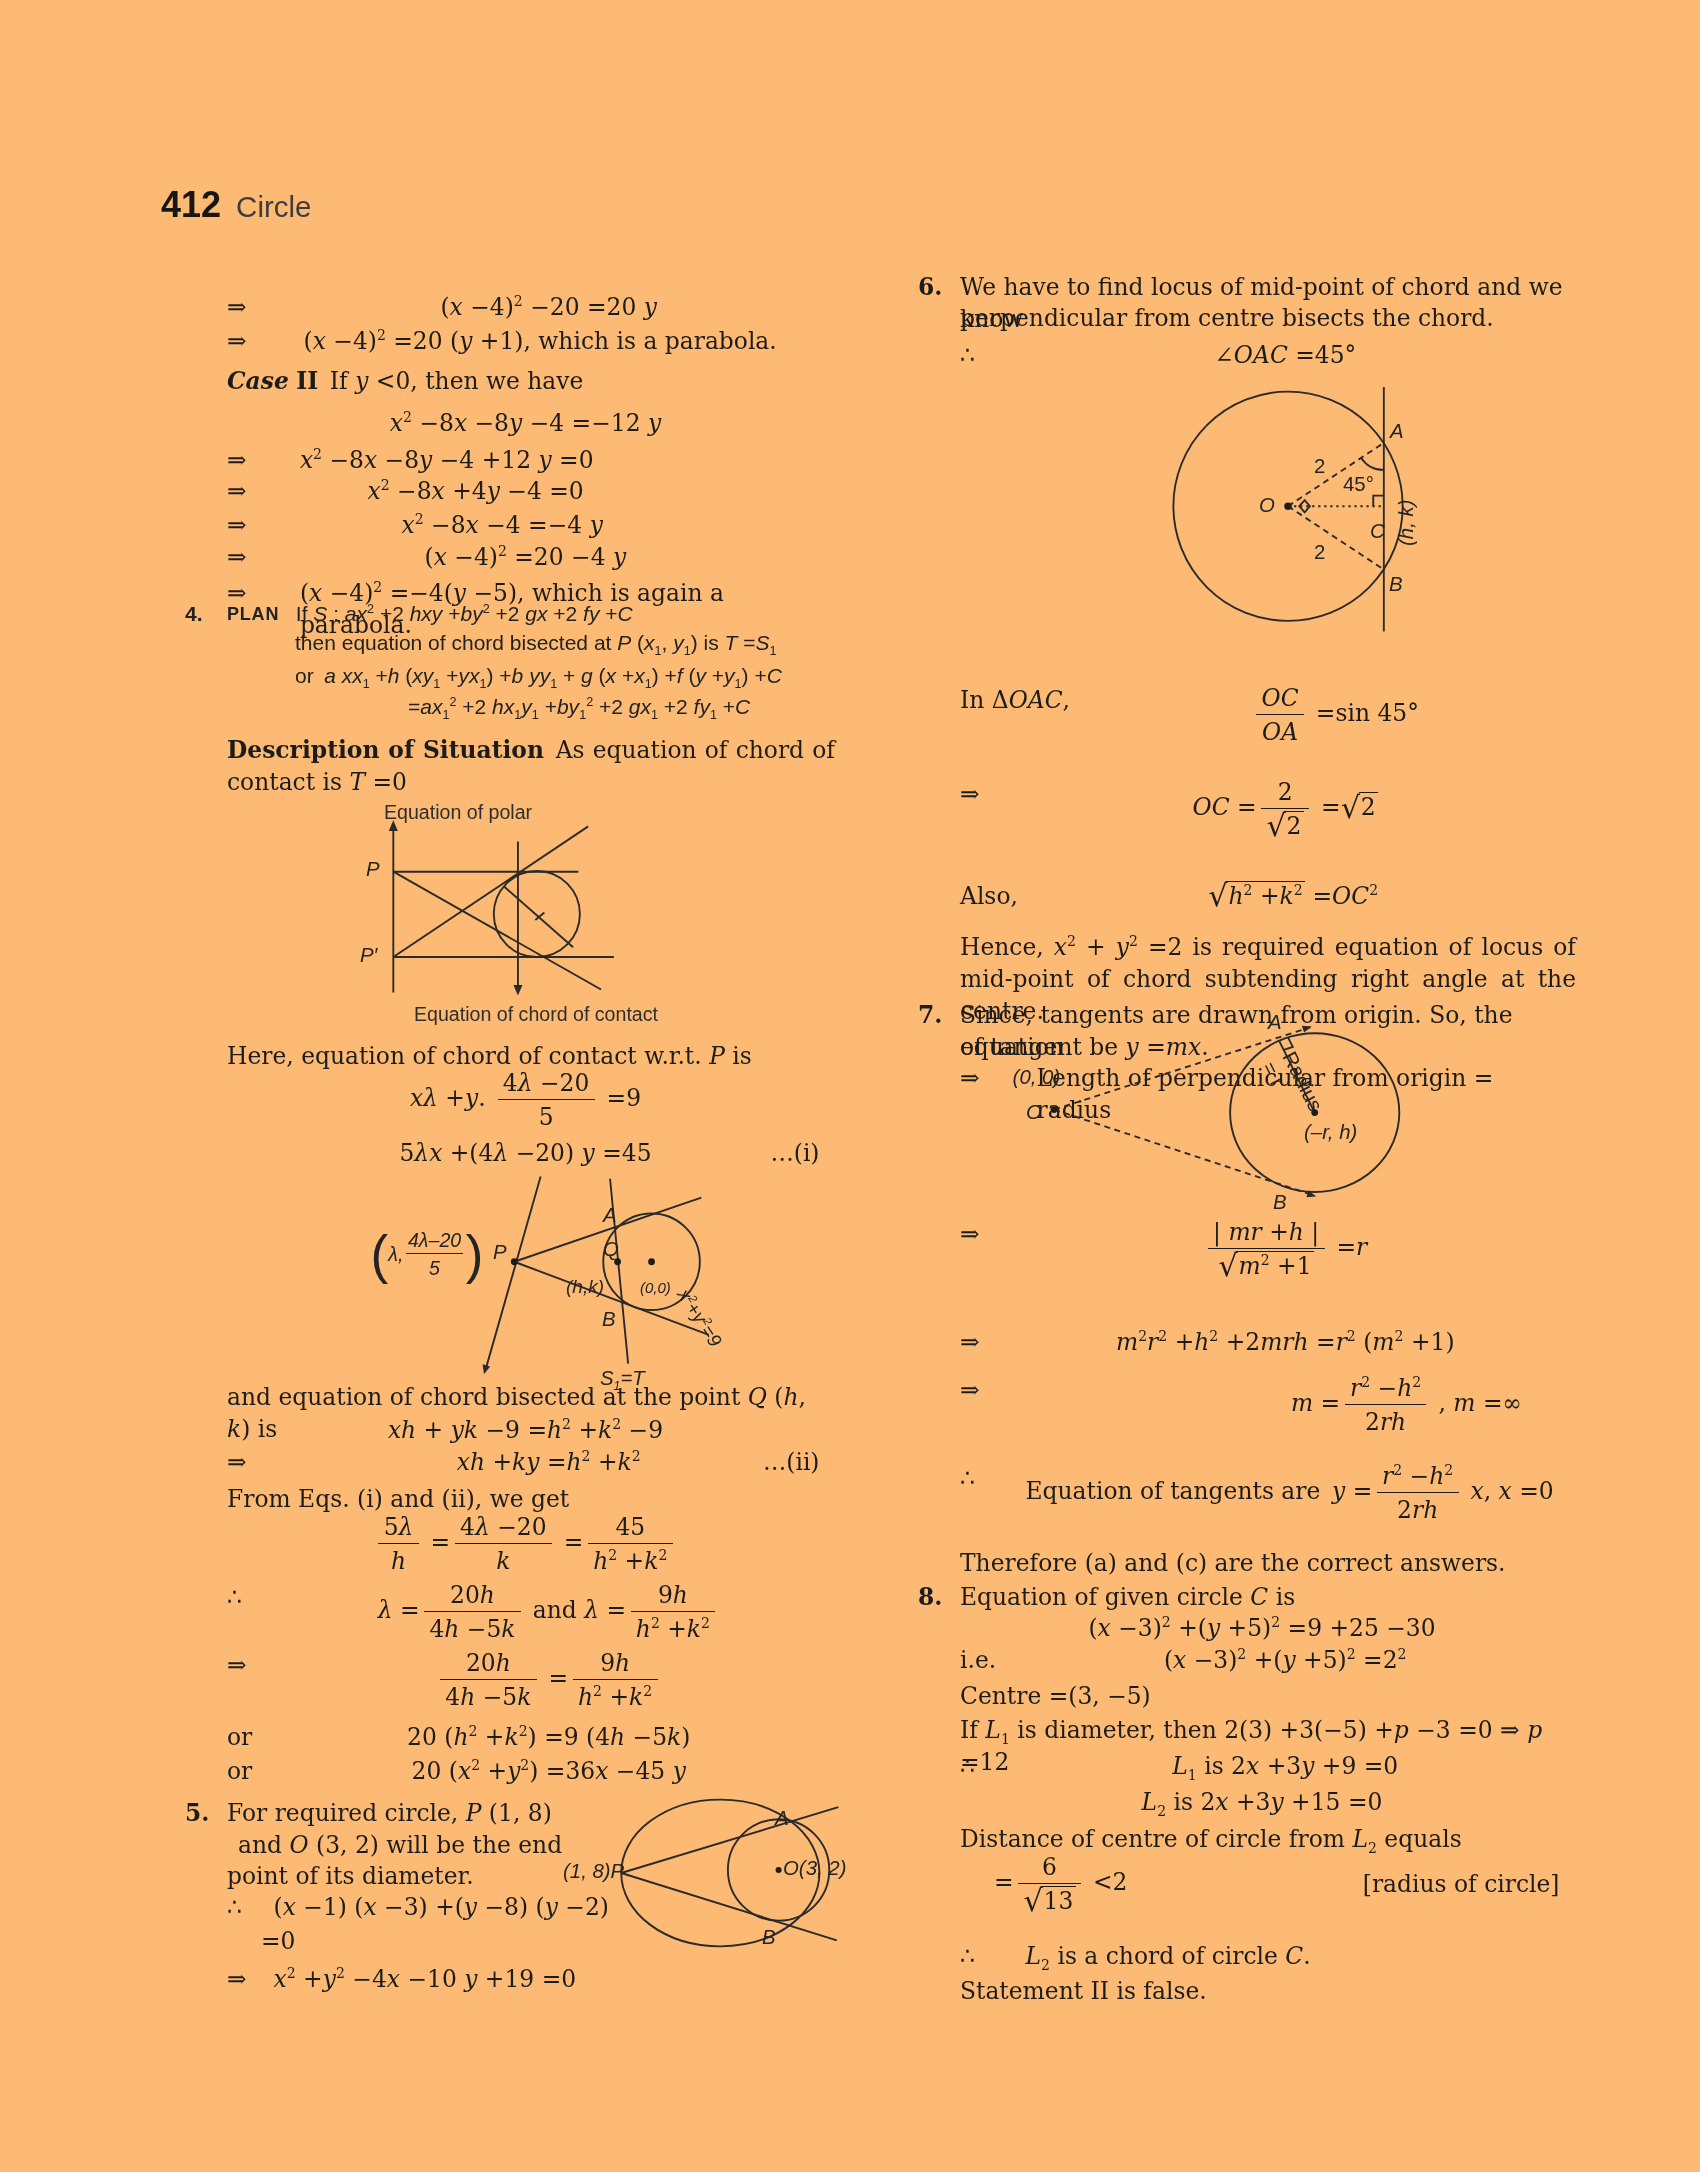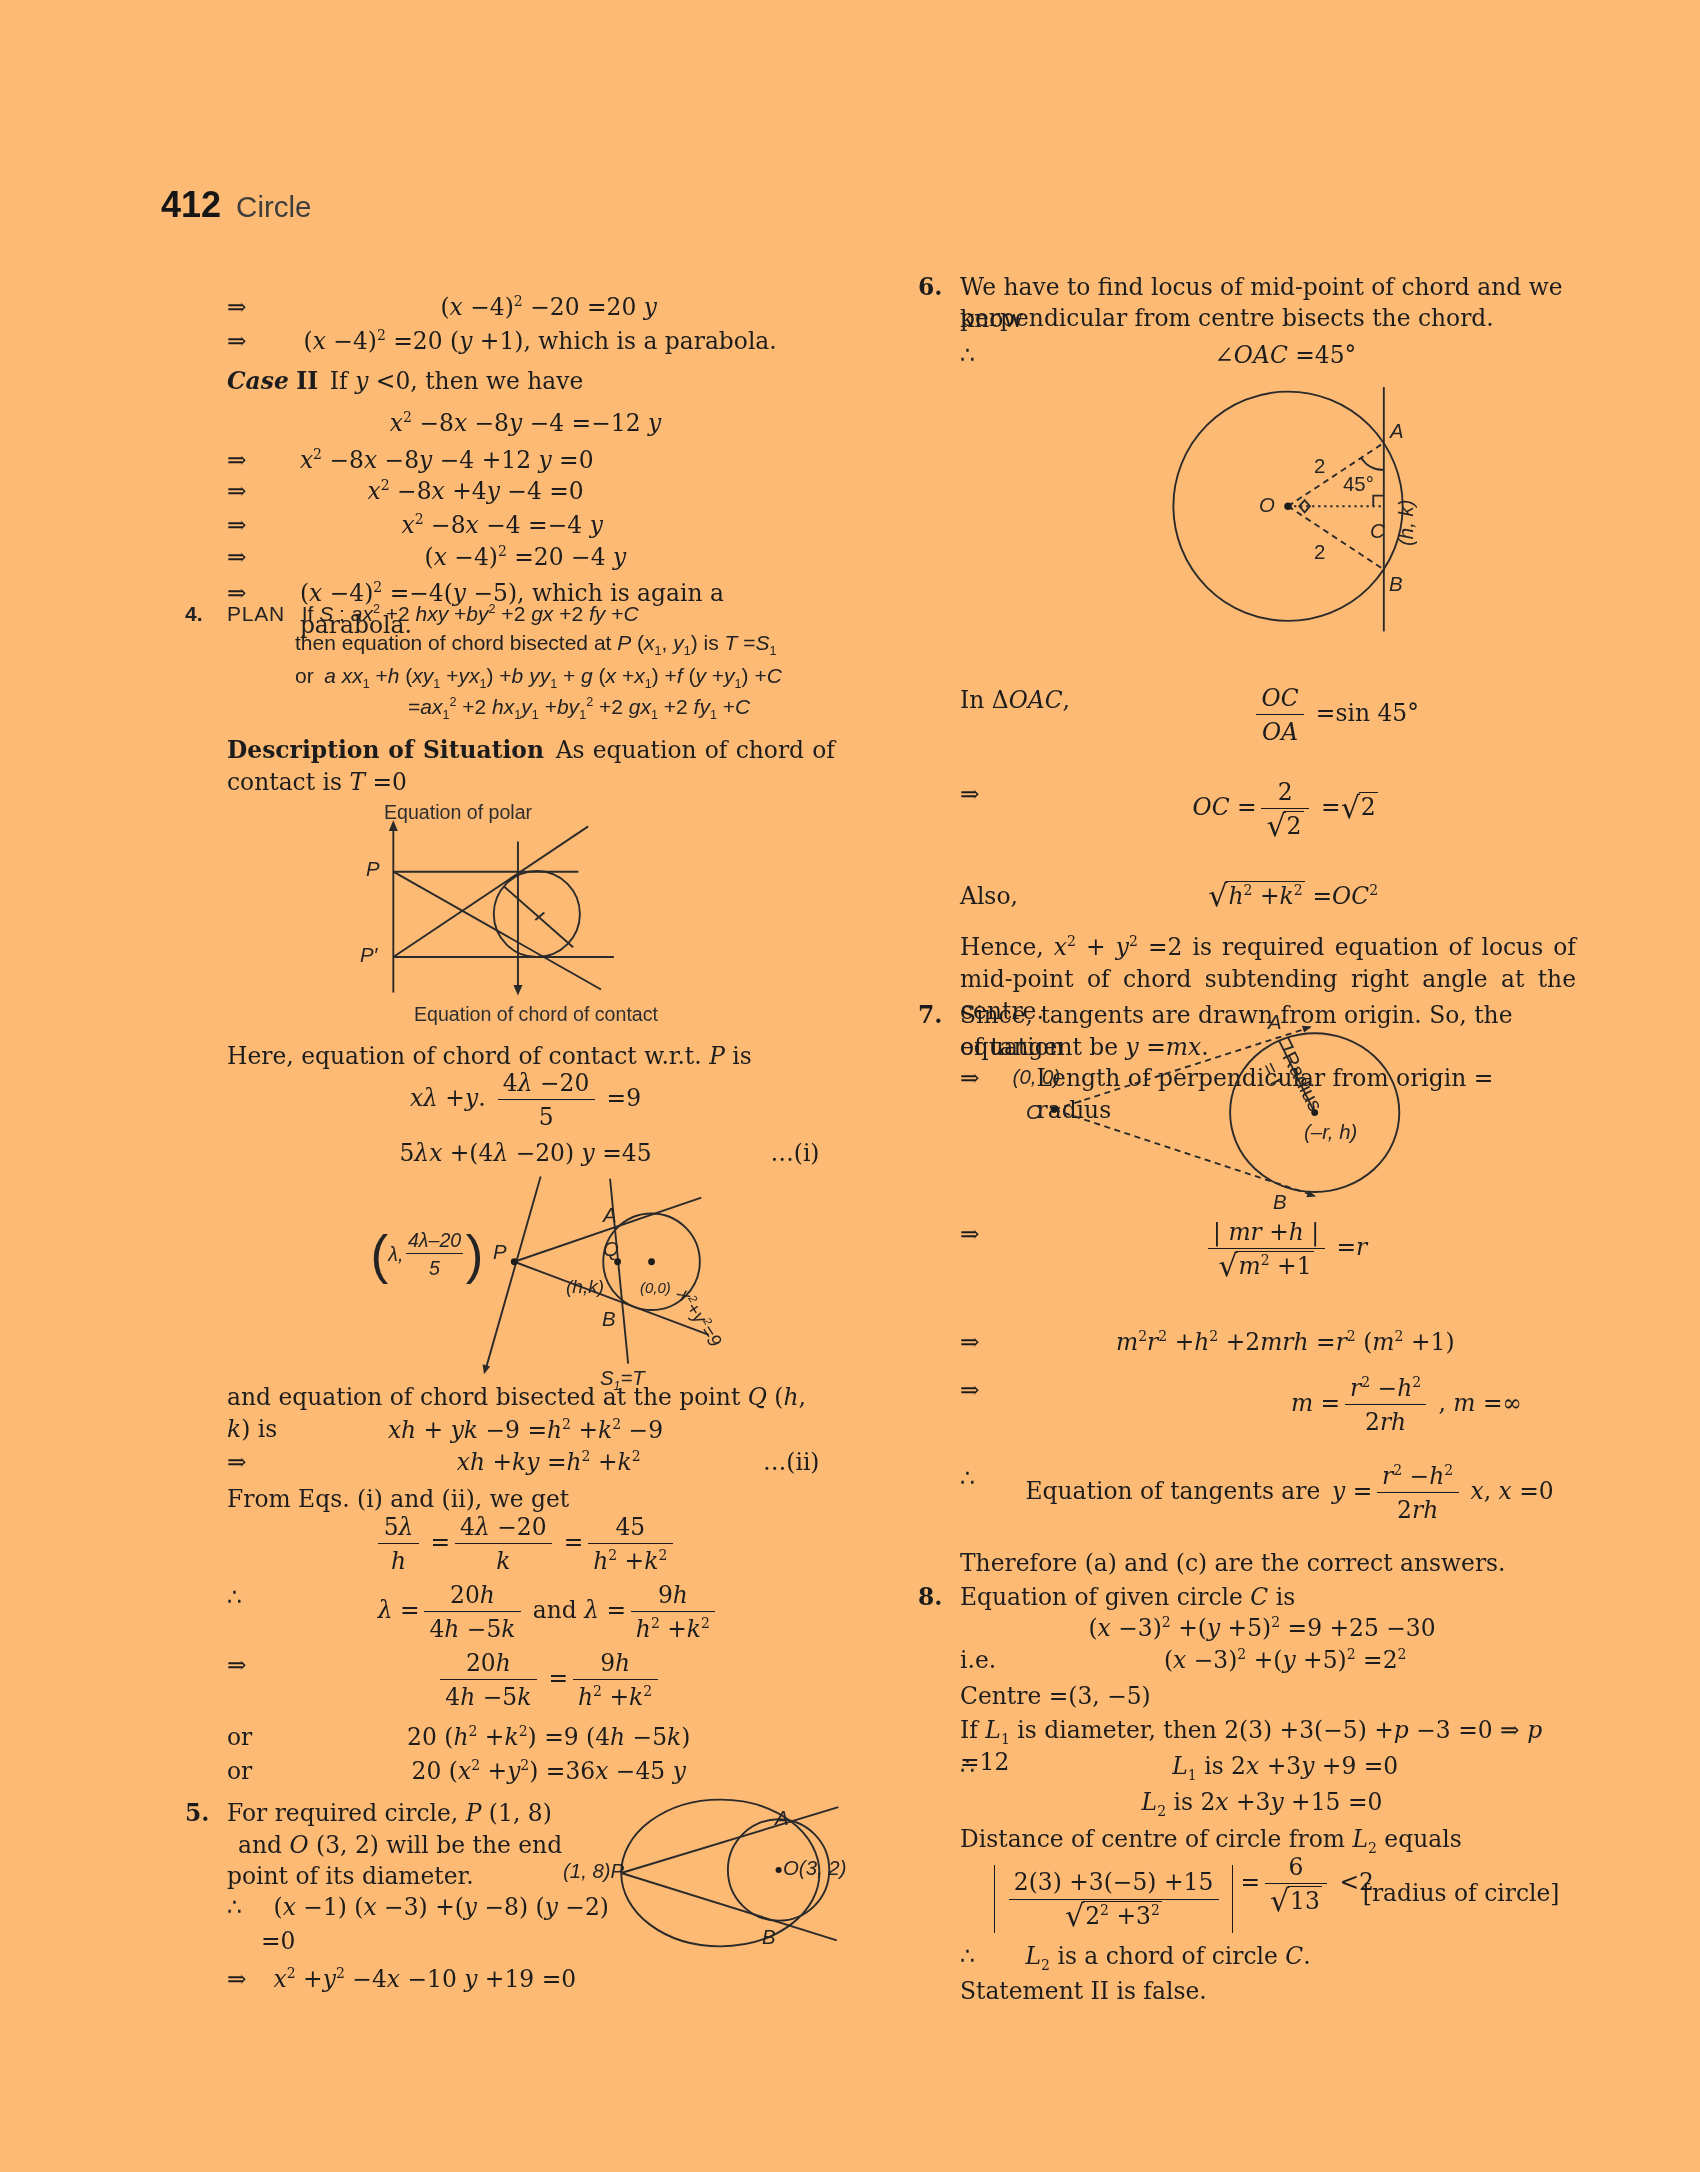--- a/index.html
+++ b/index.html
@@ -13,22 +13,22 @@
   
   .row{position:absolute;display:flex;align-items:flex-start;font-size:23.4px;line-height:32px;}
   .row .num{flex:0 0 42px;font-weight:700;}
   .row .pre{flex:0 0 auto;min-width:42px;padding-right:4.5px;}
   .row .m{flex:1;}
   .row .m.ac{text-align:center;}
   .row .m.al{text-align:left;}
   .row .m.ar{text-align:right;}
   .row .note{position:absolute;right:4.5px;top:50%;transform:translateY(-50%);}
   .row.sans, .row.sans .m{font-family:"Liberation Sans",sans-serif;font-size:21px;color:#222;}
-  .row .tag{flex:0 0 auto;font-family:"Liberation Sans",sans-serif;font-weight:400;
-            font-stretch:condensed;font-size:21px;padding-right:16.6px;letter-spacing:0.8px;}
+  .row .tag{flex:0 0 auto;font-family:"Liberation Sans",sans-serif;font-weight:700;
+            font-stretch:condensed;font-size:18px;padding-right:16.6px;letter-spacing:0.8px;}
   .row.just .m{text-align:justify;}
   .ci{font-style:italic;}
   sup{font-size:60%;line-height:0;vertical-align:super;}
   sub{font-size:60%;line-height:0;vertical-align:sub;}
   
   .fr{display:inline-flex;flex-direction:column;text-align:center;vertical-align:middle;
       margin:0 4.5px;line-height:28px;}
   .fr .nu{border-bottom:1.9px solid #1b1b1b;padding:0 5.3px 2.3px;}
   .fr .de{padding:2.3px 5.3px 0;}
   .rt{white-space:nowrap;}
@@ -292,26 +292,21 @@
         <span class="pre">∴</span>
         <span class="m ac" style=""><i>L</i><sub>1</sub> is 2<i>x</i> +3<i>y</i> +9 =0</span>
       </div>
       <div class="row" style="left: 960px; top: 1786px; width: 604px;">
         <span class="m ac" style=""><i>L</i><sub>2</sub> is 2<i>x</i> +3<i>y</i> +15 =0</span>
       </div>
       <div class="row" style="left: 960px; top: 1823px; width: 604px;">
         <span class="m al" style="">Distance of centre of circle from <i>L</i><sub>2</sub> equals</span>
       </div>
       <div class="row" style="left: 960px; top: 1853px; width: 604px;">
-        <span class="m al" style="padding-left:34px;"><span class="ab">
-            <span class="fr">
-              <span class="nu">2(3) +3(−5) +15</span>
-              <span class="de"><span class="rt"><span class="rs">√</span><span class="rad">2<sup>2</sup> +3<sup>2</sup></span></span></span>
-            </span>
-          </span> =<span class="fr">
+        <span class="m al" style="padding-left:34px;"> =<span class="fr">
             <span class="nu">6</span>
             <span class="de"><span class="rt"><span class="rs">√</span><span class="rad">13</span></span></span>
           </span> &lt;2</span>
         <span class="note">[radius of circle]</span>
       </div>
       <div class="row" style="left: 960px; top: 1940px; width: 604px;">
         <span class="pre">∴</span>
         <span class="m al" style="padding-left:19px;"><i>L</i><sub>2</sub> is a chord of circle <i>C</i>.</span>
       </div>
       <div class="row" style="left: 960px; top: 1975px; width: 604px;">

